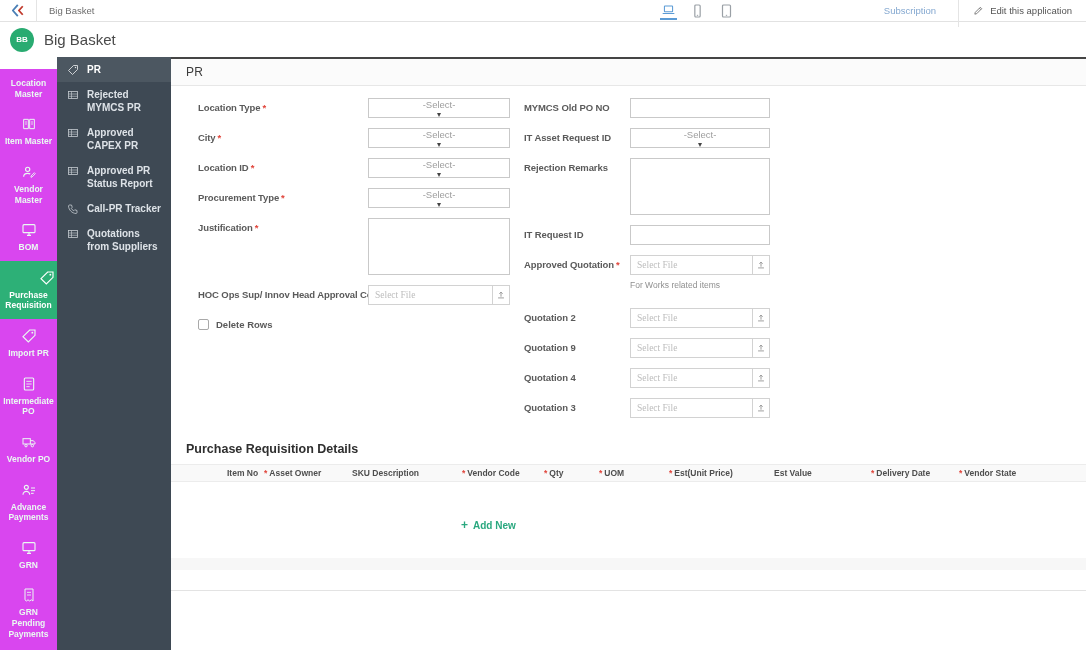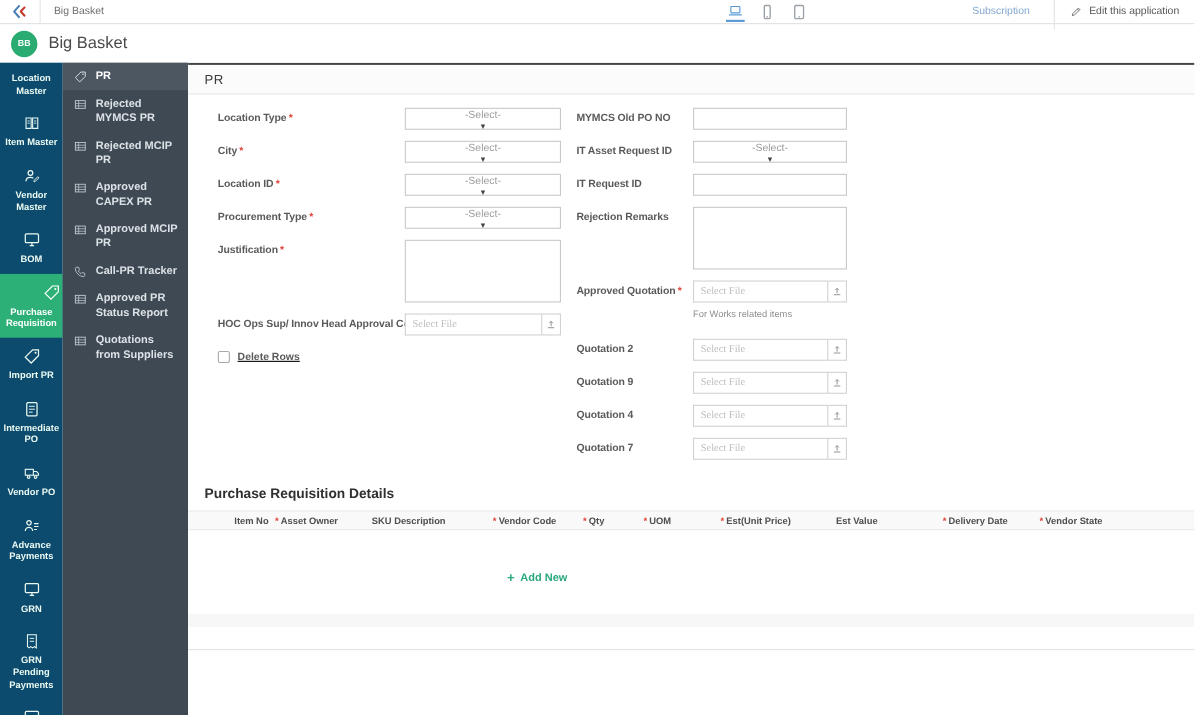--- a/index.html
+++ b/index.html
@@ -19,21 +19,21 @@
   .subscription { color:#84a8d0; padding:0 22px; cursor:pointer; }
   .edit-app { display:flex; align-items:center; gap:6px; padding:16px 14px; color:#555; border-left:1px solid #e4e4e4; height:100%; }
   .edit-app svg { width:11px; height:11px; color:#666; }
   
   .appheader { height:35px; display:flex; align-items:center; padding-left:10px; background:#fff; }
   .bb-circle { width:24px; height:24px; border-radius:50%; background:#29ab71; color:#fff;
     font-size:8px; font-weight:bold; display:flex; align-items:center; justify-content:center; }
   .app-title { font-size:15px; color:#4a4a4a; margin-left:10px; }
   
   .main { display:flex; height:593px; }
-  .sidebar { width:57px; background:#0c4a6e; overflow:hidden; flex-shrink:0; }
+  .sidebar { width:57px; background:#d946ef; overflow:hidden; flex-shrink:0;margin-top:12px; }
   .snav { display:flex; flex-direction:column; align-items:center; padding:9px 2px 8px; color:#eafaf2; cursor:pointer; }
   .snav.active { background:#2db077; color:#fff;align-items:flex-end; }
   .snav .icn { width:16px; height:16px; margin-bottom:4px; }
   .snav .icn svg { width:100%; height:100%; }
   .slabel { font-size:8.5px; font-weight:bold; text-align:center; line-height:1.25; }
   .subsidebar { width:114px; background:#3e4954; overflow:hidden; flex-shrink:0; }
   .ssnav { display:flex; align-items:flex-start; gap:8px; padding:6px 8px 6px 10px; color:#dde2e7;
     font-size:10px; font-weight:bold; line-height:1.3; cursor:pointer; min-height:21px; }
   .ssnav.active { background:#4c5761; color:#fff; }
   .ssnav .icn { width:12px; height:12px; flex-shrink:0; margin-top:1px; opacity:.85; }
@@ -56,27 +56,27 @@
   .caret { color:#444; font-size:8px; }
   .ctl.textarea { height:57px; align-items:flex-start; cursor:text; }
   .fcol-left .ctlbox { width:142px; }
   .fcol-right .ctlbox { width:140px; }
   .filewrap { display:flex; }
   .filewrap .ctl { flex:1; color:#bdbdbd; border-right:none; border-color:#d2d2d2;font-family:Liberation Serif, serif; }
   .upbtn { width:18px; height:20px; border:1px solid #d2d2d2; display:flex; align-items:center;
     justify-content:center; color:#8a8a8a; cursor:pointer; background:#fff; }
   .upbtn svg { width:10px; height:10px; }
   .hint { font-size:8.5px; color:#8f8f8f; margin:5px 0 8px; }
-  .cbrow { display:flex; align-items:center; gap:7px; margin-top:14px;text-decoration:underline; }
+  .cbrow { display:flex; align-items:center; gap:7px; margin-top:14px; }
   .checkbox { width:11px; height:11px; border:1px solid #a9a9a9; border-radius:2px; background:#fff; cursor:pointer; }
   .cblabel { font-size:9.5px; font-weight:bold; color:#5a5a5a; }
   
   .details-title { font-size:12.5px; font-weight:bold; color:#2f2f2f; padding:14px 0 8px 15px; }
   .dt-header { display:flex; align-items:center; background:#f9f9f9; border-top:1px solid #ececec;
-    border-bottom:1px solid #ececec; height:18px; padding-left:42px; }
+    border-bottom:1px solid #ececec; height:18px; padding-left:56px; }
   .dt-col { font-size:8.5px; font-weight:bold; color:#4e4e4e; white-space:nowrap; overflow:hidden; }
   .dt-col .req { margin:0 2px 0 0; }
   .addnew { display:flex; align-items:center; gap:5px; color:#2aa87f; font-size:10px; font-weight:bold;
     margin:36px 0 0 290px; cursor:pointer; width:70px; }
   .addnew .plus { font-size:12px; font-weight:bold; }
   .footer-strip { height:12px; background:#f7f7f7; margin-top:26px; }
   .total-row { padding:22px 0 0 15px; font-size:9.5px; font-weight:bold; color:#555; }
   .bottom-divider { border-bottom:1px solid #e3e3e3; margin-top:20px; }
 </style>
 </head>
@@ -224,48 +224,34 @@
             <rect x="3" y="5" width="18" height="14" fill="none" stroke="currentColor" stroke-width="1.6"></rect>
             <path d="M3 10 H21 M3 14.5 H21 M9 5 V19" stroke="currentColor" stroke-width="1.3" fill="none"></path>
           </svg></span>
         <span>Rejected MYMCS PR</span>
       </div>
       <div class="ssnav">
         <span class="icn "><svg viewBox="0 0 24 24">
             <rect x="3" y="5" width="18" height="14" fill="none" stroke="currentColor" stroke-width="1.6"></rect>
             <path d="M3 10 H21 M3 14.5 H21 M9 5 V19" stroke="currentColor" stroke-width="1.3" fill="none"></path>
           </svg></span>
-        <span>Rejected MCIP PR</span>
+        <span>Approved CAPEX PR</span>
       </div>
       <div class="ssnav">
         <span class="icn "><svg viewBox="0 0 24 24">
             <rect x="3" y="5" width="18" height="14" fill="none" stroke="currentColor" stroke-width="1.6"></rect>
             <path d="M3 10 H21 M3 14.5 H21 M9 5 V19" stroke="currentColor" stroke-width="1.3" fill="none"></path>
           </svg></span>
-        <span>Approved CAPEX PR</span>
+        <span>Approved PR Status Report</span>
       </div>
       <div class="ssnav">
         <span class="icn "><svg viewBox="0 0 24 24">
-            <rect x="3" y="5" width="18" height="14" fill="none" stroke="currentColor" stroke-width="1.6"></rect>
-            <path d="M3 10 H21 M3 14.5 H21 M9 5 V19" stroke="currentColor" stroke-width="1.3" fill="none"></path>
-          </svg></span>
-        <span>Approved MCIP PR</span>
-      </div>
-      <div class="ssnav">
-        <span class="icn "><svg viewBox="0 0 24 24">
             <path d="M5 4 H9 L10.5 8.5 L8.5 10.5 C9.5 12.8 11.2 14.5 13.5 15.5 L15.5 13.5 L20 15 V19 C20 20 19 21 18 21 C10 20.5 3.5 14 3 6 C3 5 4 4 5 4 Z" fill="none" stroke="currentColor" stroke-width="1.6"></path>
           </svg></span>
         <span>Call-PR Tracker</span>
-      </div>
-      <div class="ssnav">
-        <span class="icn "><svg viewBox="0 0 24 24">
-            <rect x="3" y="5" width="18" height="14" fill="none" stroke="currentColor" stroke-width="1.6"></rect>
-            <path d="M3 10 H21 M3 14.5 H21 M9 5 V19" stroke="currentColor" stroke-width="1.3" fill="none"></path>
-          </svg></span>
-        <span>Approved PR Status Report</span>
       </div>
       <div class="ssnav">
         <span class="icn "><svg viewBox="0 0 24 24">
             <rect x="3" y="5" width="18" height="14" fill="none" stroke="currentColor" stroke-width="1.6"></rect>
             <path d="M3 10 H21 M3 14.5 H21 M9 5 V19" stroke="currentColor" stroke-width="1.3" fill="none"></path>
           </svg></span>
         <span>Quotations from Suppliers</span>
       </div>
     </div>
 
@@ -349,32 +335,32 @@
           <div class="frow">
             <span class="flabel">IT Asset Request ID</span>
             <div class="ctlbox">
               <div class="ctl select">
                 <span>-Select-</span>
                 <span class="caret">▾</span>
               </div>
             </div>
           </div>
           <div class="frow">
+            <span class="flabel">Rejection Remarks</span>
+            <div class="ctlbox">
+              <div class="ctl textarea"></div>
+            </div>
+          </div>
+          <div class="frow">
             <span class="flabel">IT Request ID</span>
             <div class="ctlbox">
               <div class="ctl"></div>
             </div>
           </div>
           <div class="frow">
-            <span class="flabel">Rejection Remarks</span>
-            <div class="ctlbox">
-              <div class="ctl textarea"></div>
-            </div>
-          </div>
-          <div class="frow">
             <span class="flabel">Approved Quotation<span class="req">*</span></span>
             <div class="ctlbox">
               <div class="filewrap">
                 <div class="ctl">
                   <span>Select File</span>
                 </div>
                 <span class="upbtn">
                   <svg viewBox="0 0 24 24">
                     <path d="M12 16 V5 M8 9 L12 5 L16 9" fill="none" stroke="currentColor" stroke-width="2"></path>
                     <path d="M5 19 H19" stroke="currentColor" stroke-width="2" fill="none"></path>
@@ -426,21 +412,21 @@
                 <span class="upbtn">
                   <svg viewBox="0 0 24 24">
                     <path d="M12 16 V5 M8 9 L12 5 L16 9" fill="none" stroke="currentColor" stroke-width="2"></path>
                     <path d="M5 19 H19" stroke="currentColor" stroke-width="2" fill="none"></path>
                   </svg>
                 </span>
               </div>
             </div>
           </div>
           <div class="frow">
-            <span class="flabel">Quotation 7</span>
+            <span class="flabel">Quotation 3</span>
             <div class="ctlbox">
               <div class="filewrap">
                 <div class="ctl">
                   <span>Select File</span>
                 </div>
                 <span class="upbtn">
                   <svg viewBox="0 0 24 24">
                     <path d="M12 16 V5 M8 9 L12 5 L16 9" fill="none" stroke="currentColor" stroke-width="2"></path>
                     <path d="M5 19 H19" stroke="currentColor" stroke-width="2" fill="none"></path>
                   </svg>

